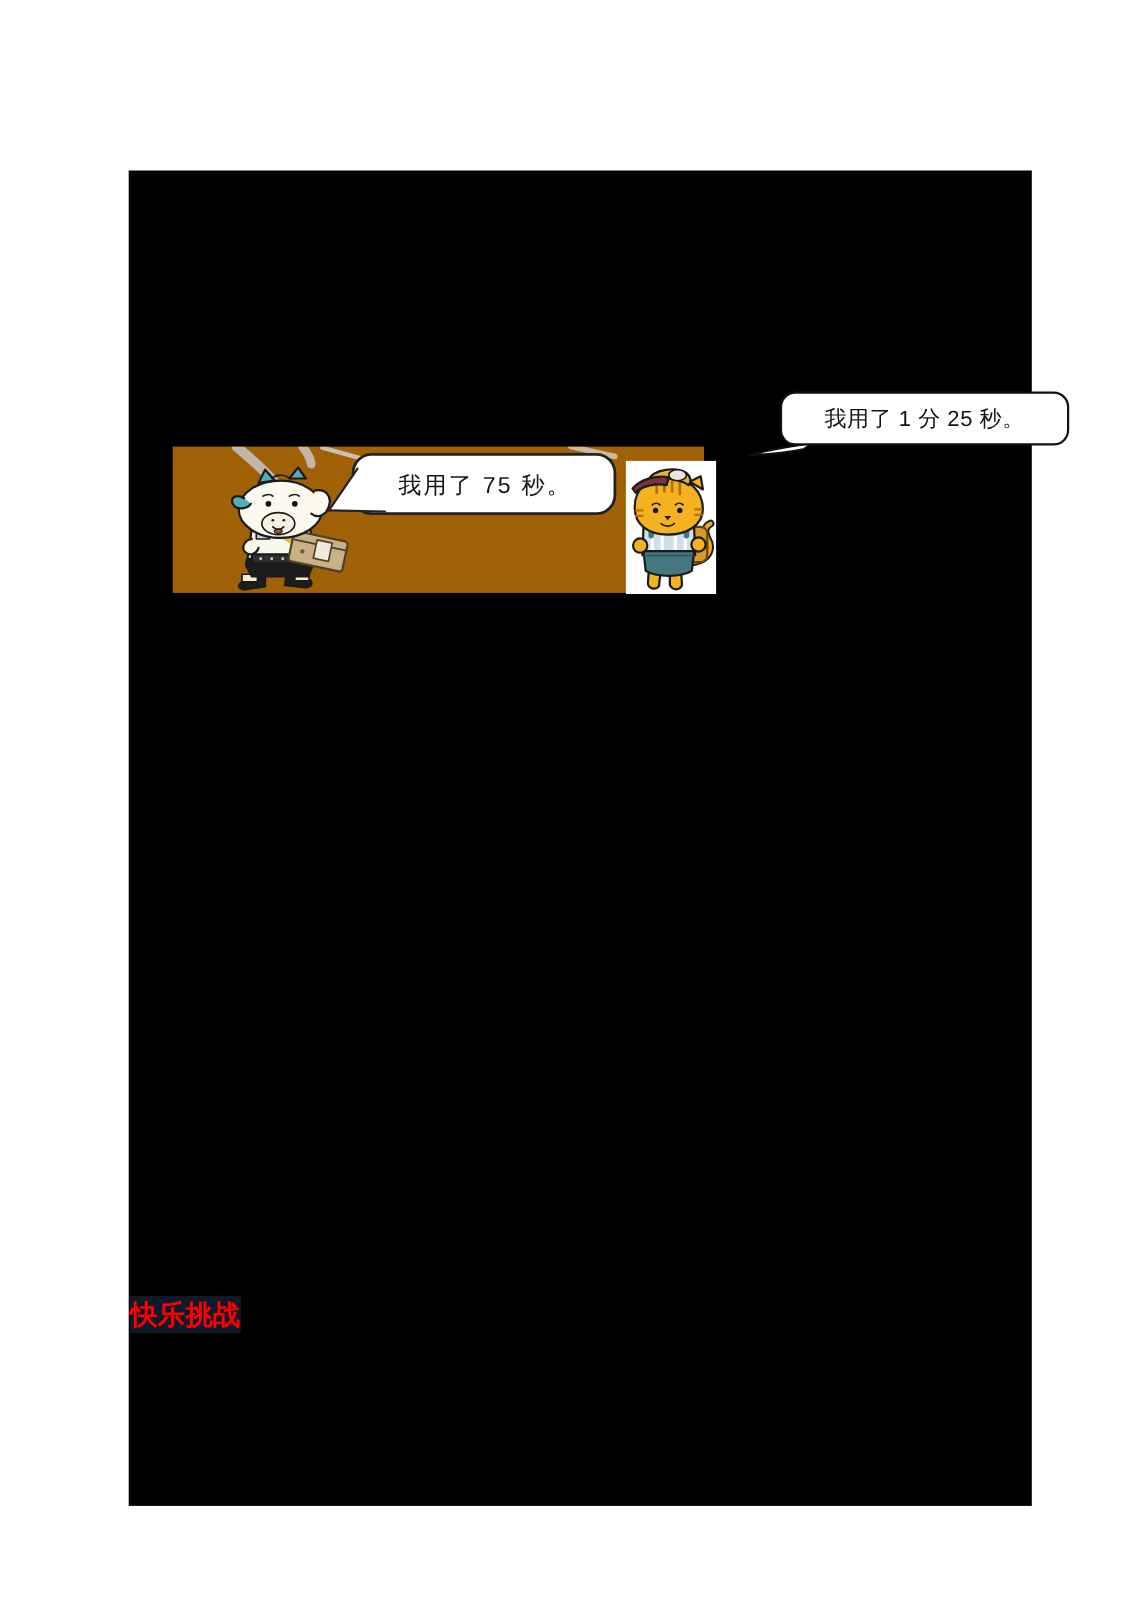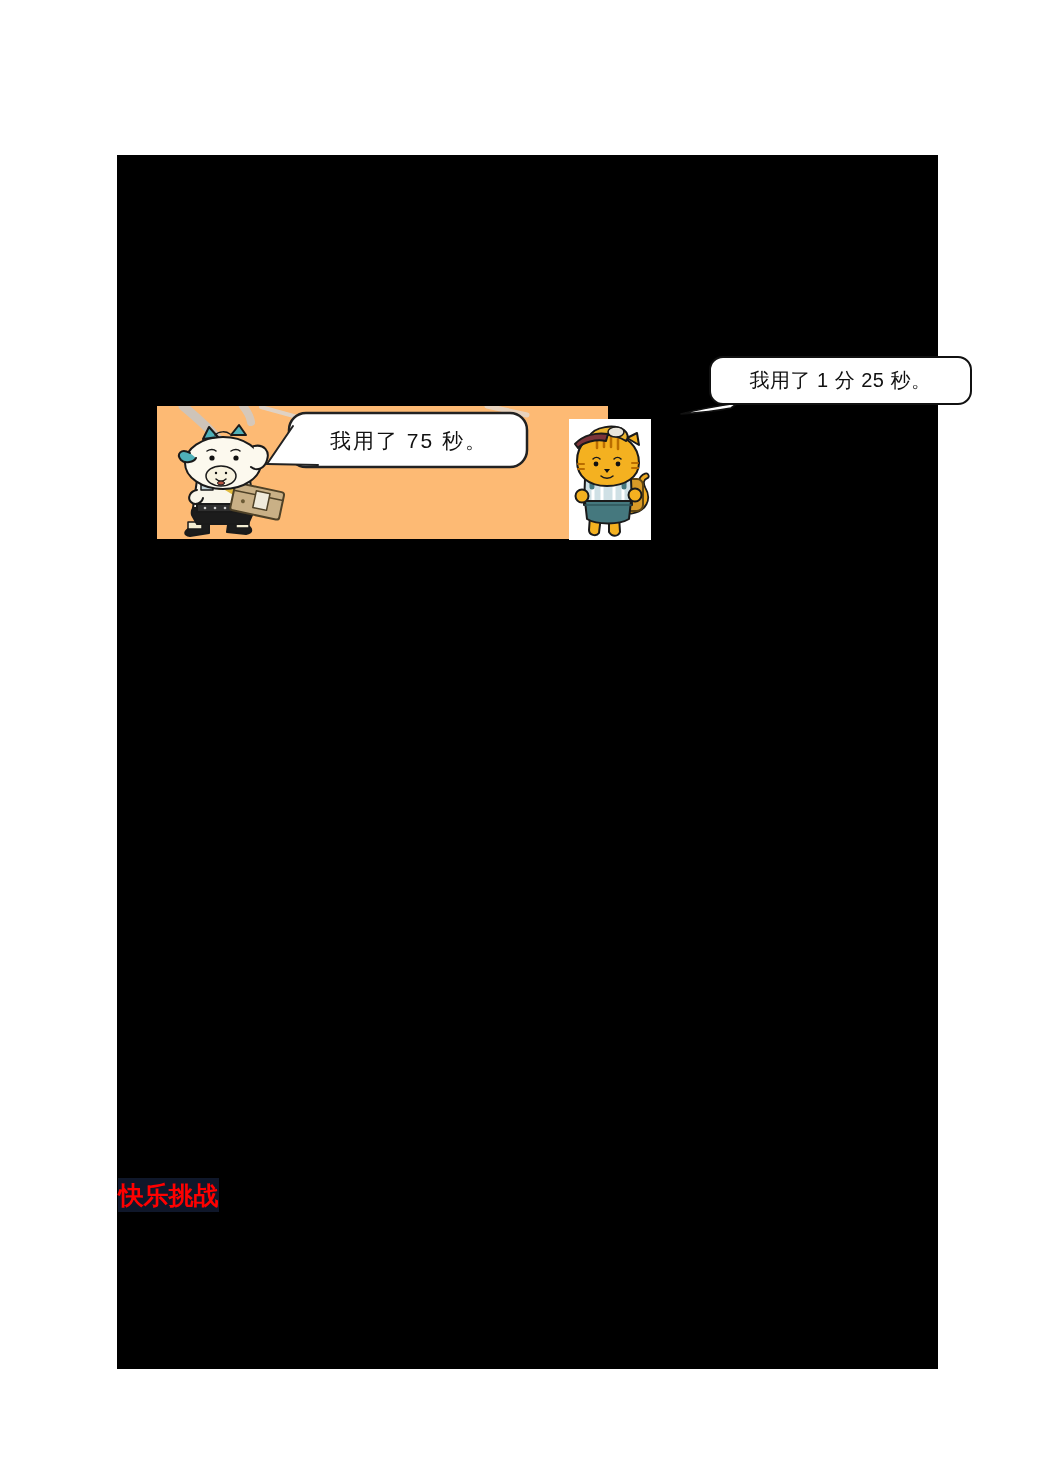--- a/index.html
+++ b/index.html
@@ -40,23 +40,24 @@
     position: absolute;
     left: 678px; top: 401px;
     width: 64px; height: 16px;
     z-index: 2;
   }
   
   .goat-picture {
     position: absolute;
     left: 157px; top: 406px;
     width: 451px; height: 133px;
-    background: #fdba74;
+    background: #a16207;
     overflow: hidden;
     z-index: 2;
+    padding-left: 32px;
   }
   
   .cat-picture {
     position: absolute;
     left: 569px; top: 419px;
     width: 82px; height: 121px;
     background: #ffffff;
     overflow: hidden;
     z-index: 2;
   }

